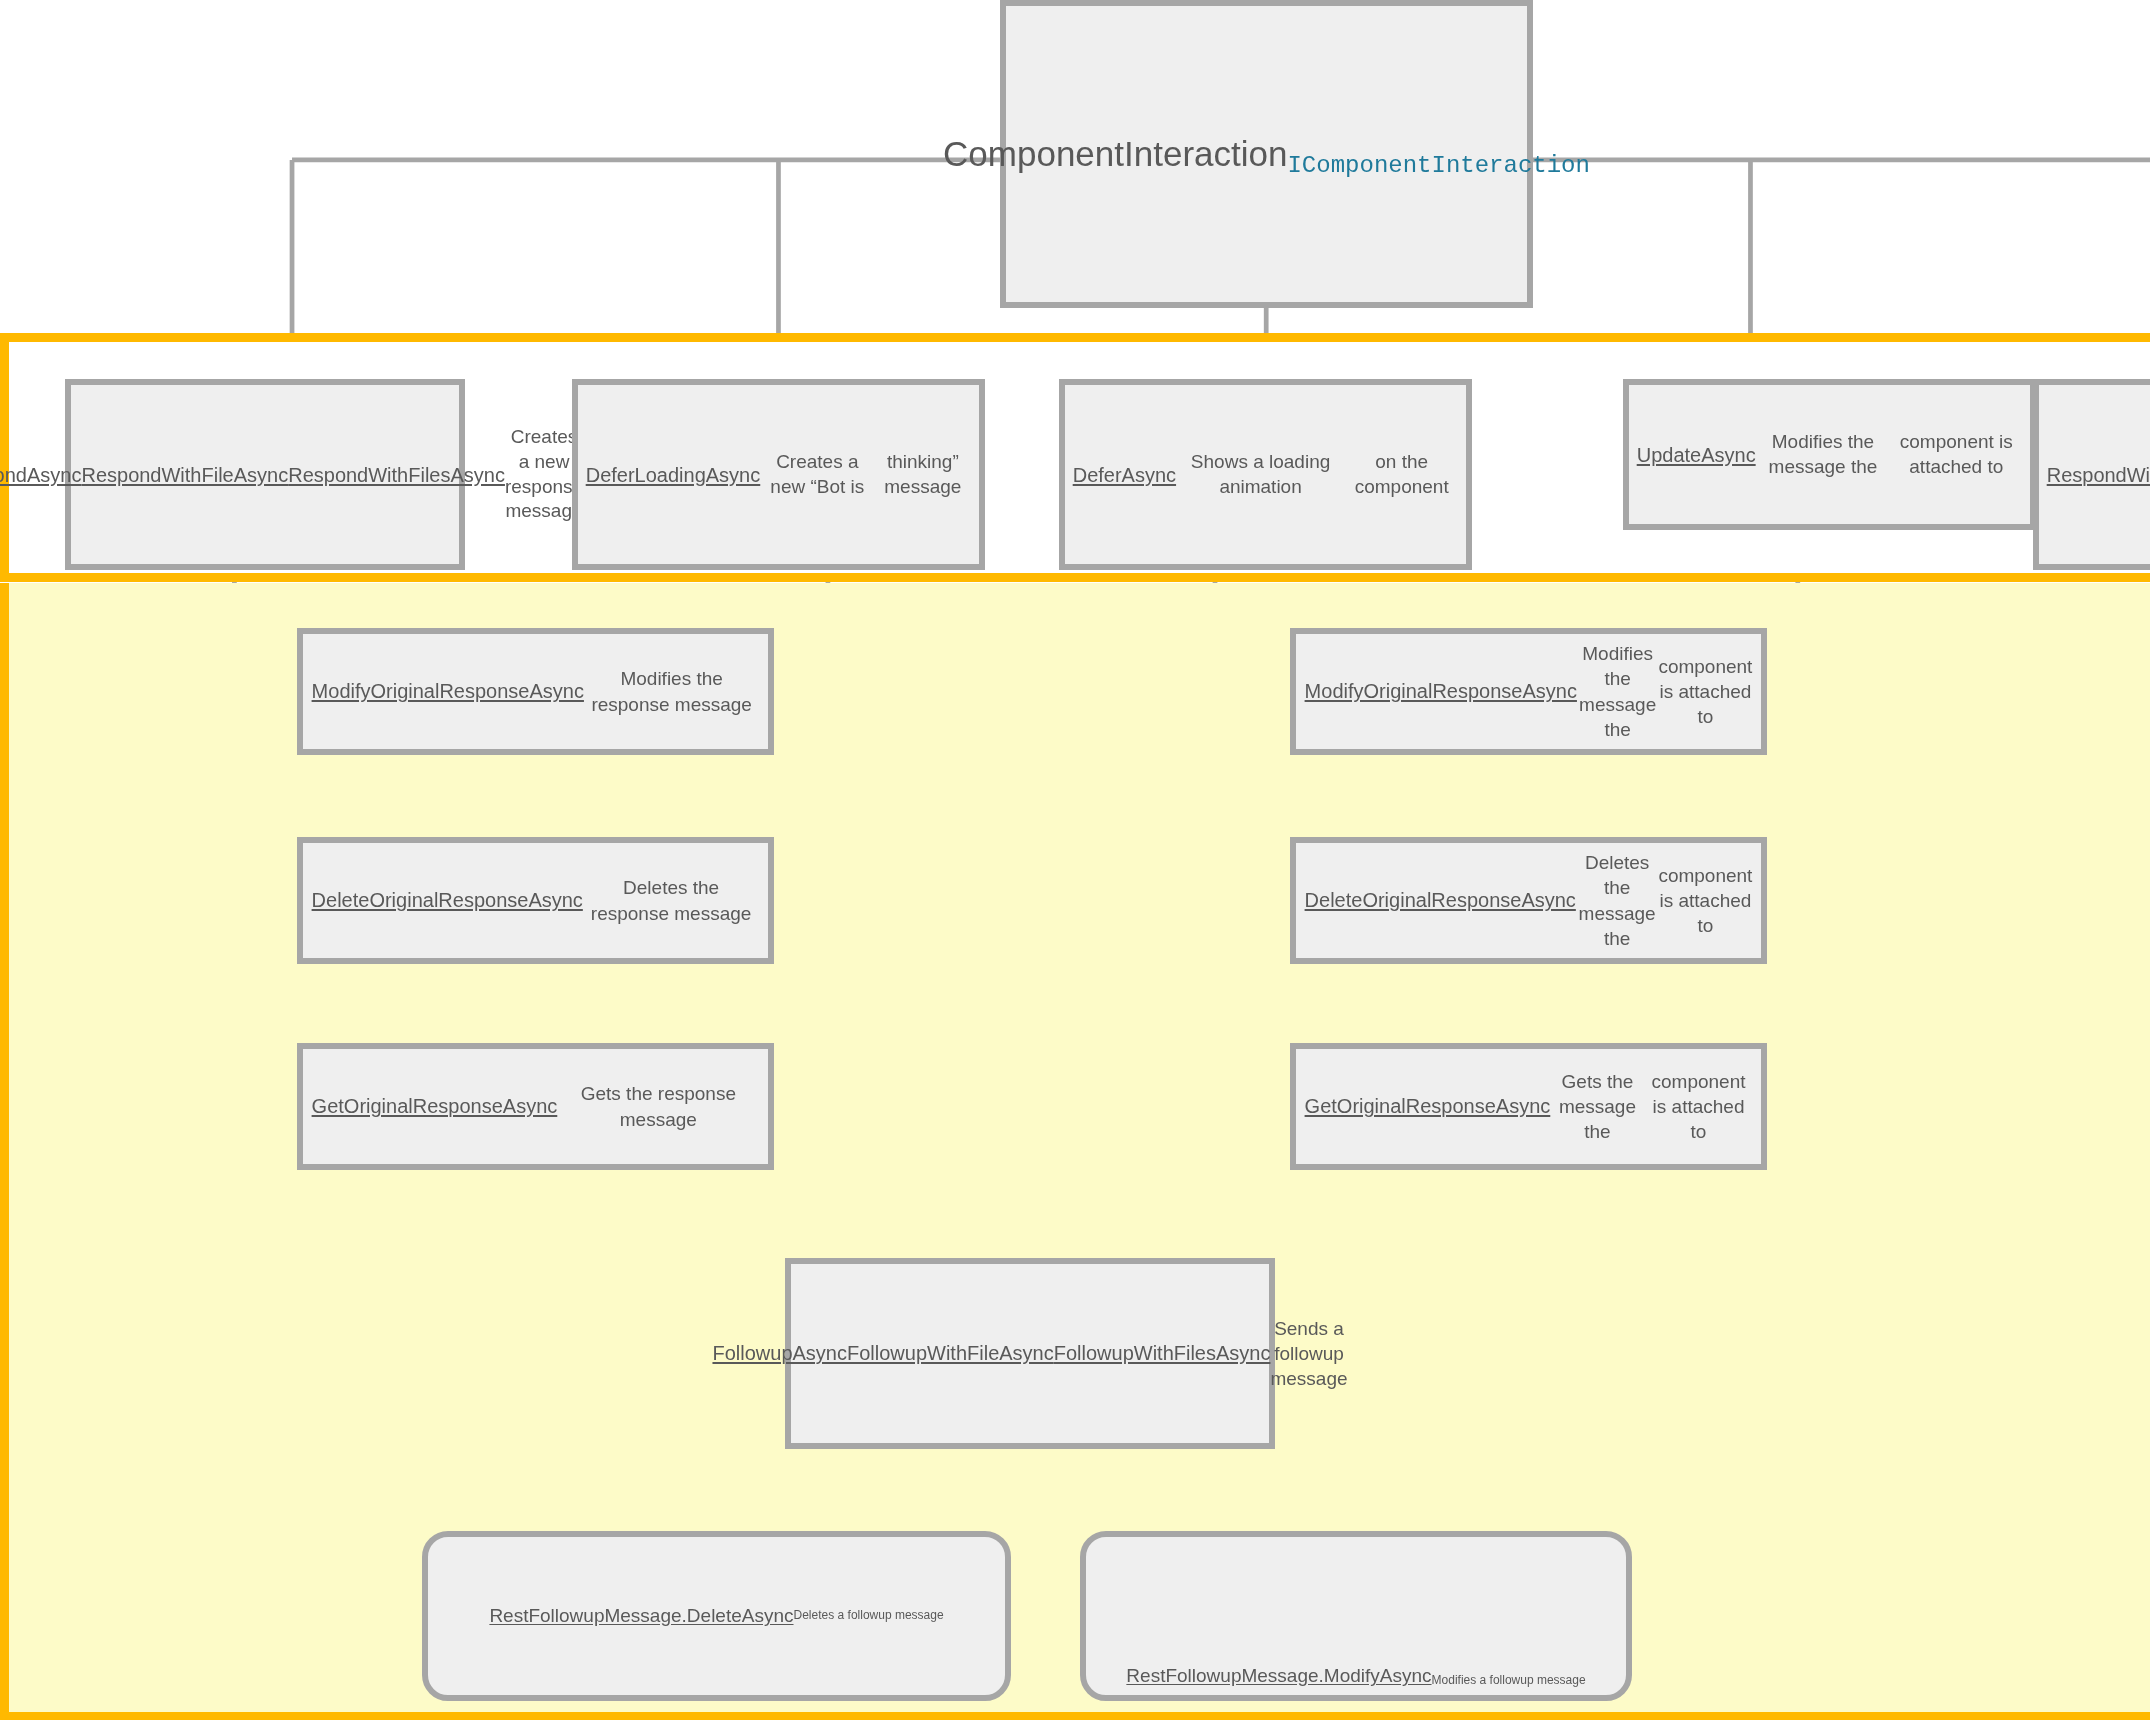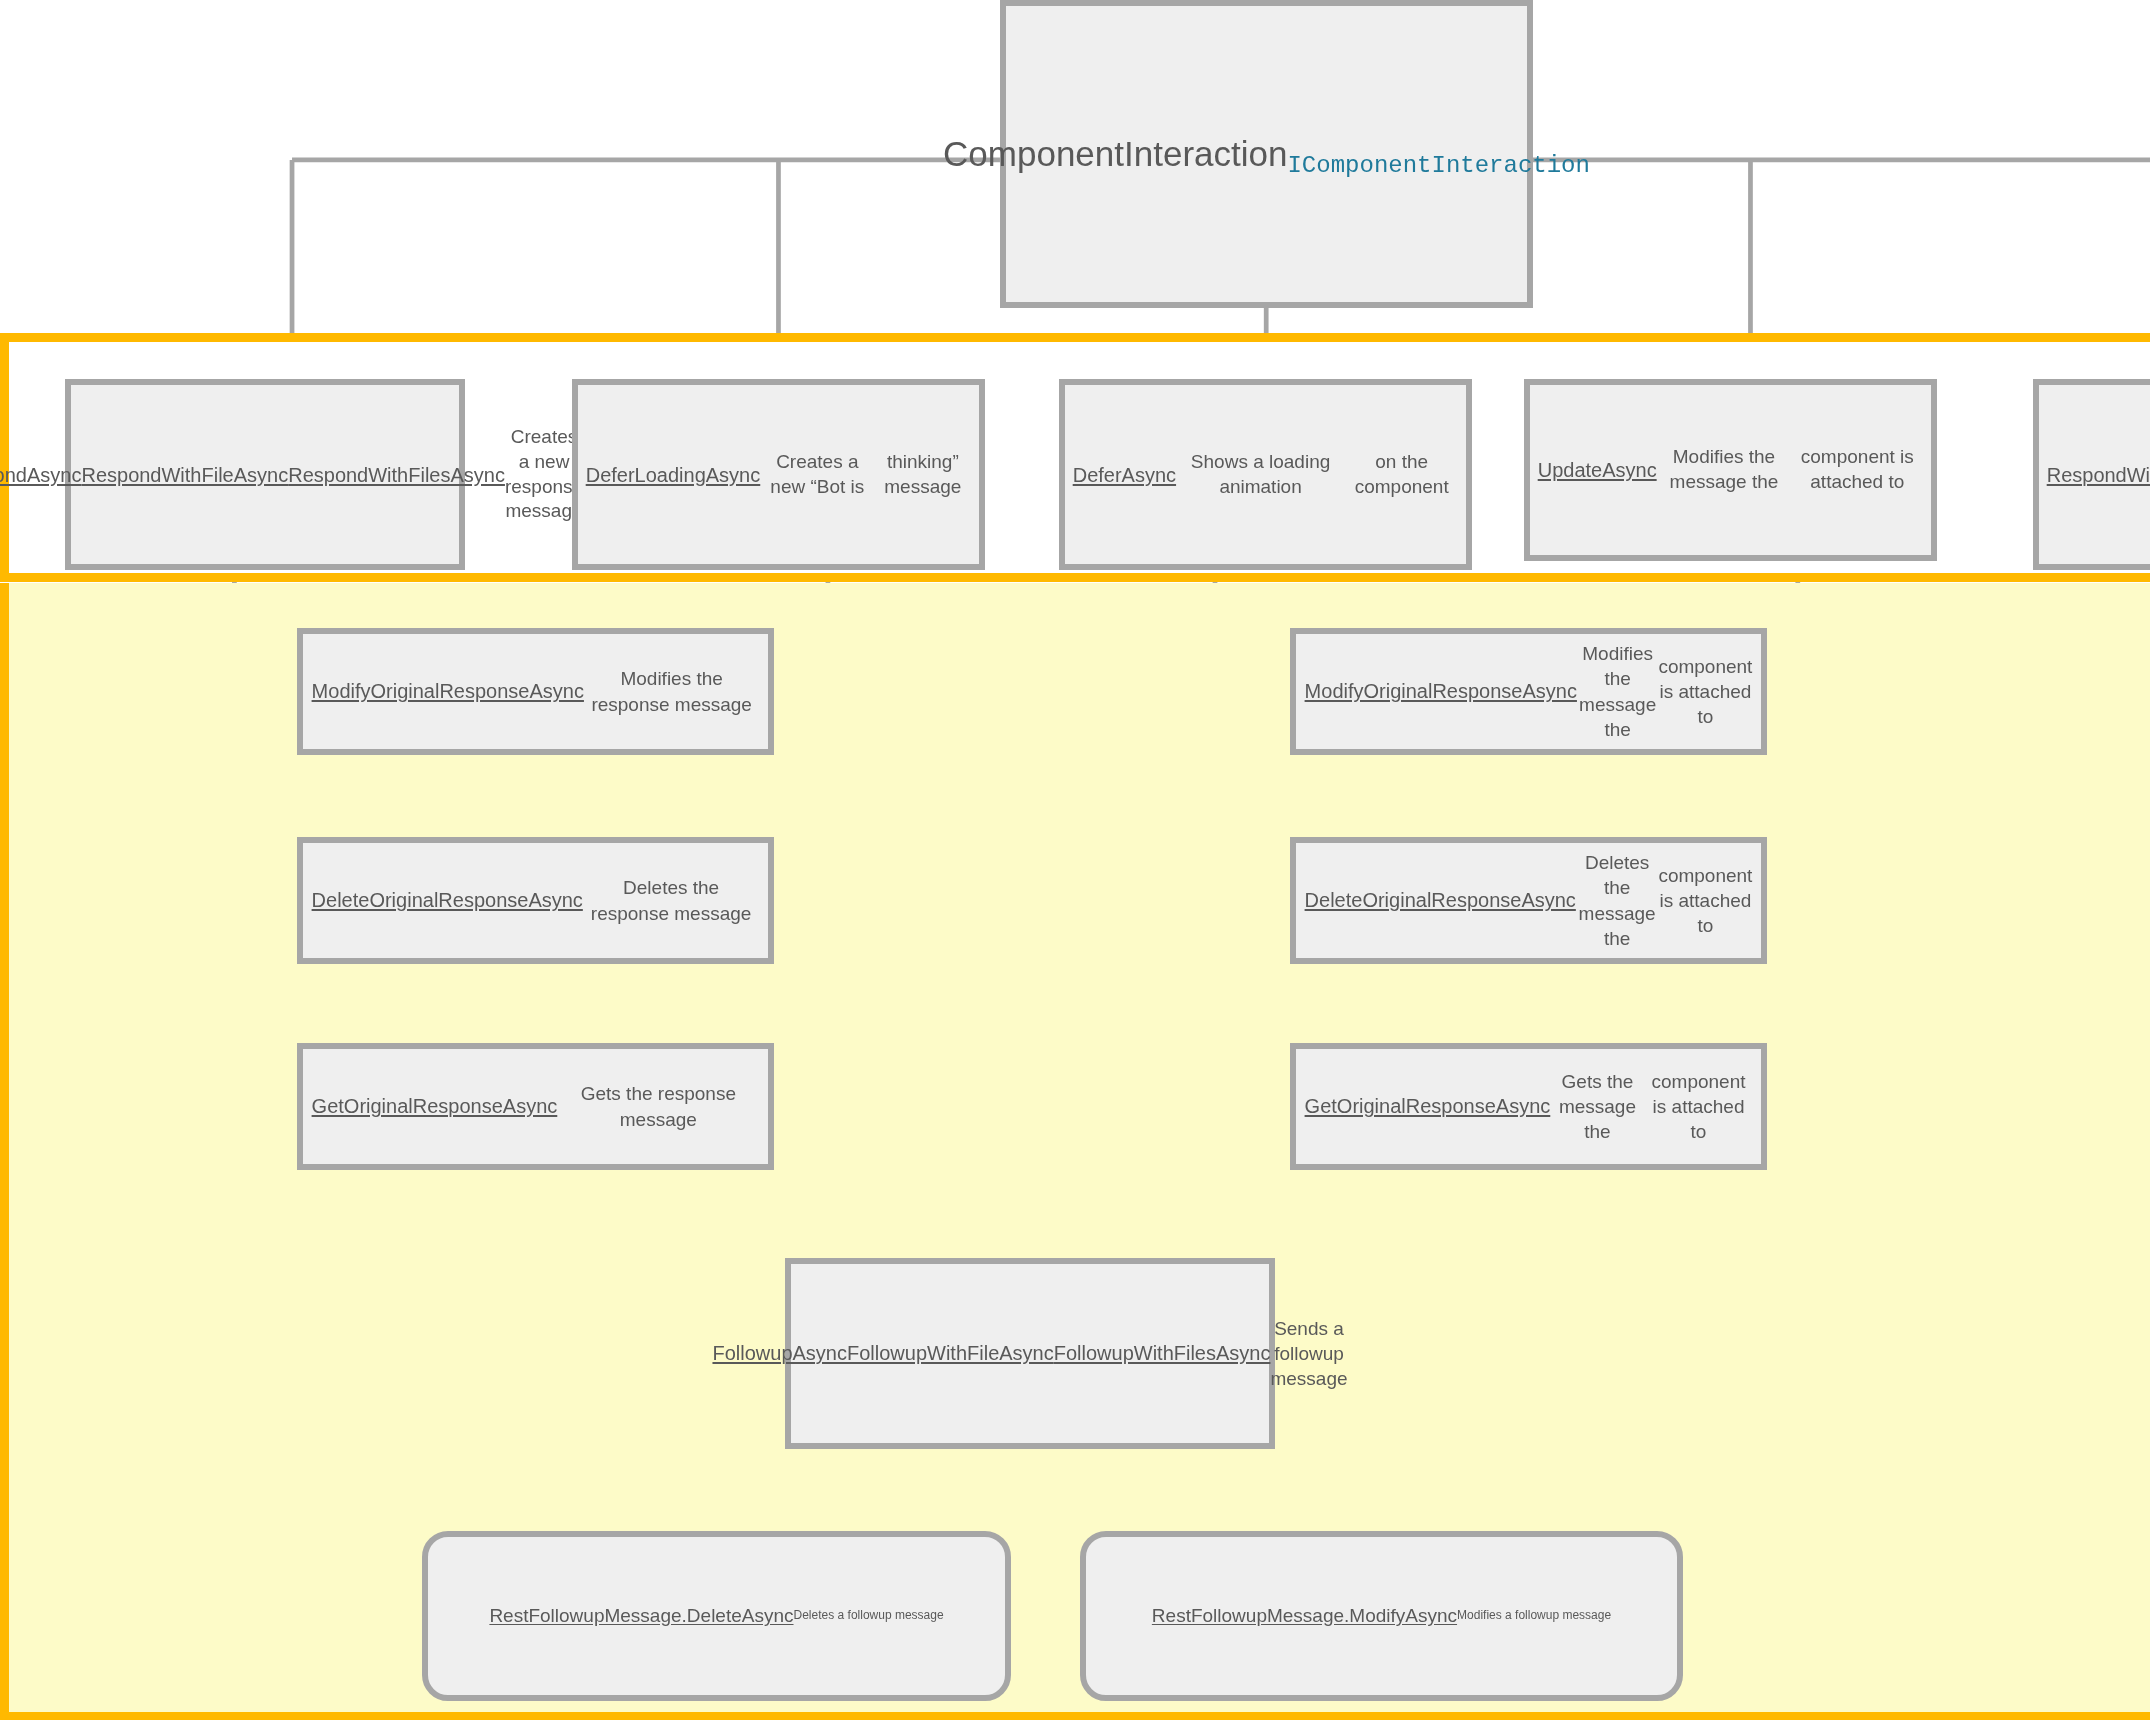--- a/index.html
+++ b/index.html
@@ -112,21 +112,21 @@
     <div class="d">Shows a loading animation</div>
     <div class="d">on the component</div>
   </div>
 
   <div class="node lvl1" style="left:572px;top:379px;width:413px;height:191px;">
     <div class="m">DeferLoadingAsync</div>
     <div class="d">Creates a new “Bot is</div>
     <div class="d">thinking” message</div>
   </div>
 
-  <div class="node lvl1" style="left:1524px;top:379px;width:413px;height:182px;">
+  <div class="node lvl1" style="left:1623px;top:379px;width:413px;height:151px;">
     <div class="m">UpdateAsync</div>
     <div class="d">Modifies the message the</div>
     <div class="d">component is attached to</div>
   </div>
 
   <div class="node lvl1" style="left:2033px;top:379px;width:413px;height:191px;">
     <div class="m">RespondWithModalAsync</div>
     <div class="d">Responds with a modal</div>
   </div>
 
@@ -163,19 +163,19 @@
     <div class="m">FollowupAsync</div>
     <div class="m">FollowupWithFileAsync</div>
     <div class="m">FollowupWithFilesAsync</div>
     <div class="d">Sends a followup message</div>
   </div>
 
   <div class="node leaf" style="left:422px;top:1531px;width:589px;height:170px;">
     <div class="m">RestFollowupMessage.DeleteAsync</div>
     <div class="d">Deletes a followup message</div>
   </div>
-  <div class="node leaf" style="left:1080px;top:1531px;width:603px;height:170px;">
+  <div class="node leaf" style="left:1080px;top:1531px;width:552px;height:170px;align-items:flex-end;">
     <div class="m">RestFollowupMessage.ModifyAsync</div>
     <div class="d">Modifies a followup message</div>
   </div>
 
 </div>
 
 
 </body></html>

